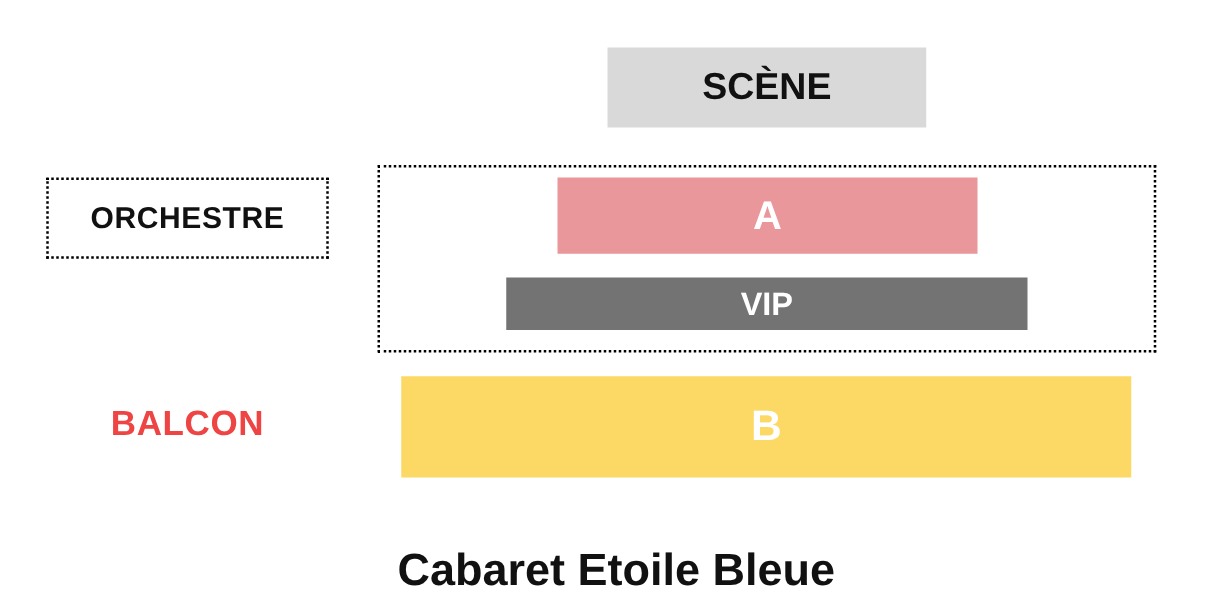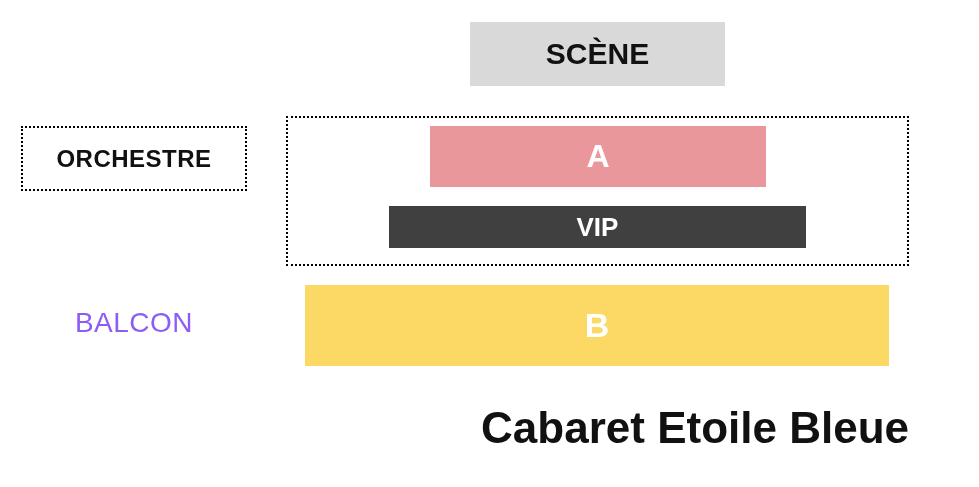--- a/index.html
+++ b/index.html
@@ -1,15 +1,15 @@
 <!DOCTYPE html>
 <html><head>
 <meta charset="utf-8">
 <style>
-  * { margin: 0; padding: 0; box-sizing: border-box; }
+  * { margin: 0; padding: 16px; box-sizing: border-box; }
   html, body { background: #ffffff; }
   body {
     font-family: "Liberation Sans", sans-serif;
     width: 979px;
     height: 487px;
     position: relative;
     overflow: hidden;
   }
   .abs { position: absolute; }
   .center {
@@ -37,50 +37,50 @@
   .section-a {
     left: 142px; top: 8px; width: 336px; height: 61px;
     font-size: 32px;
   }
   .section-vip {
     left: 101px; top: 88px; width: 417px; height: 42px;
     font-size: 26px;
   }
   .balcon-label {
     left: 21px; top: 300px; width: 226px; height: 46px;
-    font-weight: normal; font-size: 28px; color: #8b5cf6;
+    font-weight: bold; font-size: 28px; color: #ef4444;
     letter-spacing: 0.5px;
     text-align: right;
   }
   .section-b {
     left: 305px; top: 285px; width: 584px; height: 81px;
     font-size: 34px;
   }
   .venue-title {
     left: 286px; top: 403px; width: 623px; height: 50px;
-    font-weight: bold; font-size: 44px; color: #111111;
-    text-align: right;
+    font-weight: bold; font-size: 36px; color: #111111;
+    text-align: left;
   }
 </style>
 </head>
 <body>
 
 <div class="abs center stage-box" style="background-color: rgb(217, 217, 217);">
   <span>SCÈNE</span>
 </div>
 
 <div class="abs center zone-label-box">
   <span>ORCHESTRE</span>
 </div>
 
 <div class="abs orchestre-container">
   <div class="abs center section section-a" style="background-color: rgb(234, 151, 155);">
     <span>A</span>
   </div>
-  <div class="abs center section section-vip" style="background-color: #404040;">
+  <div class="abs center section section-vip" style="background-color: #737373;">
     <span>VIP</span>
   </div>
 </div>
 
 <div class="abs center balcon-label">
   <span>BALCON</span>
 </div>
 
 <div class="abs center section section-b" style="background-color: rgb(252, 217, 100);">
   <span>B</span>

